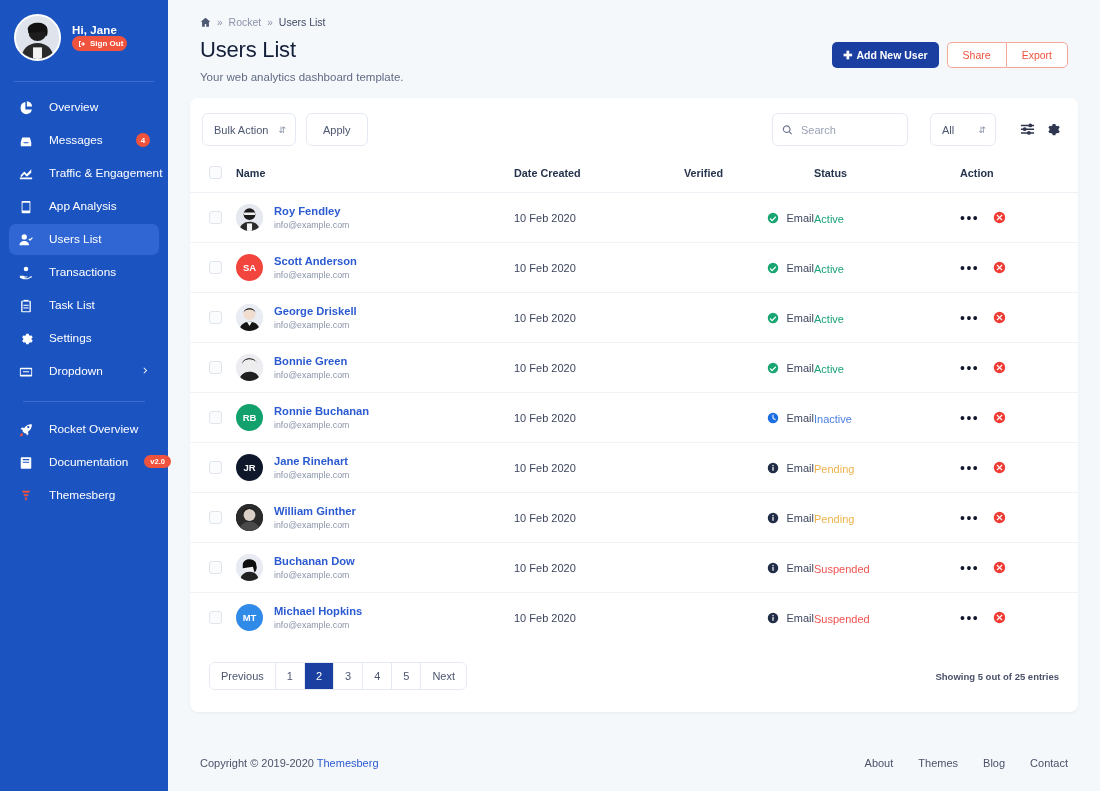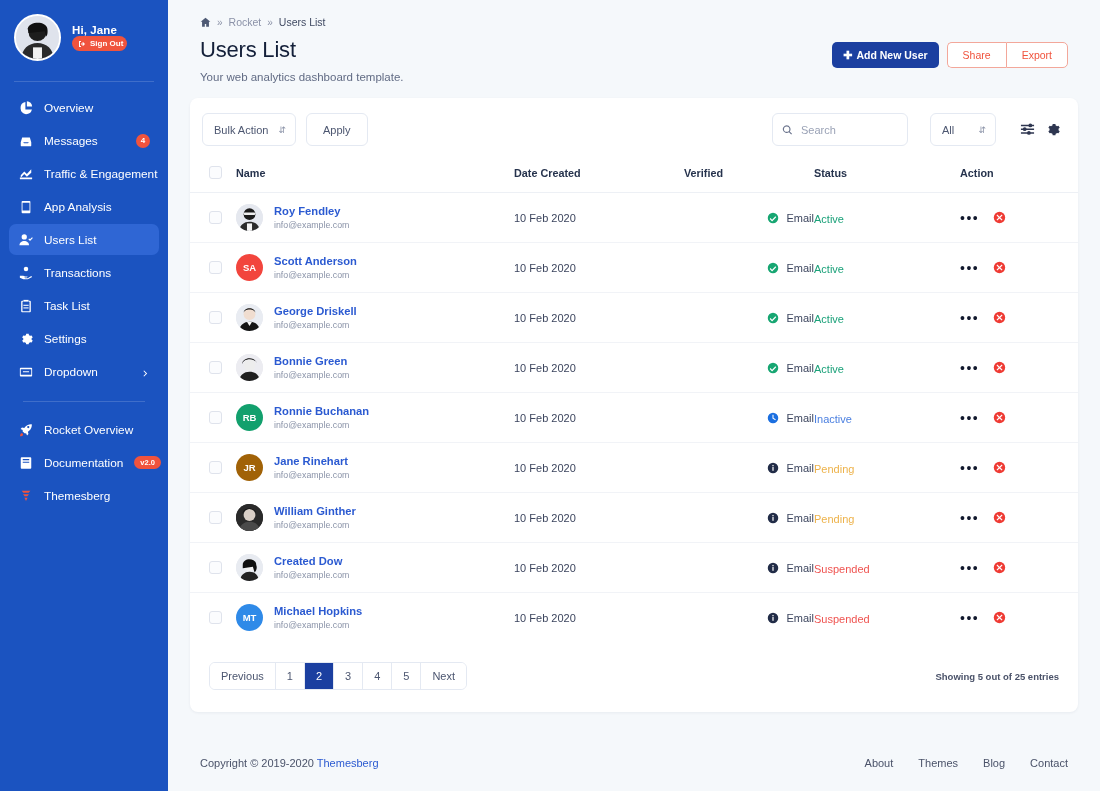--- a/index.html
+++ b/index.html
@@ -34,21 +34,21 @@
     font-size: 8px; font-weight: bold;
     border-radius: 20px; padding: 3px 4px 3px 6px;
     width: fit-content; border: none; cursor: pointer;
   }
   .signout svg { width: 8px; height: 8px; fill: #fff; }
 
   .divider { height: 1px; background: rgba(255,255,255,.16); margin: 6px 14px 10px 14px; }
 
   .nav { display: flex; flex-direction: column; padding: 0 9px; }
   .nav-item {
-    display: flex; align-items: center; gap: 11px;
+    display: flex; align-items: flex-start; gap: 16px;
     padding: 8px 9px; border-radius: 7px;
     font-size: 11.8px; color: #ffffff; cursor: pointer;
     text-decoration: none; position: relative;
     margin-bottom: 2px;
   }
   .nav-item.active { background: #2f66d4; }
   .nav-ico { width: 15px; height: 15px; display: inline-flex; align-items: center; justify-content: center; flex: none; }
   .nav-ico svg { width: 14px; height: 14px; fill: #ffffff; }
   .nav-label { flex: 1; white-space: nowrap; }
   .badge-num {
@@ -635,21 +635,21 @@
                     </span>
                   </span>
                 </td>
               </tr>
               <tr>
                 <td class="c-check" style="padding-left:19px">
                   <span class="chk"></span>
                 </td>
                 <td class="c-name">
                   <div class="user-cell">
-                    <span class="u-av" style="background:#a16207;">
+                    <span class="u-av" style="background:#0f172a;">
                       <span>JR</span>
                     </span>
                     <span class="u-txt">
                       <a class="u-name" href="#">Jane Rinehart</a>
                       <span class="u-mail">info@example.com</span>
                     </span>
                   </div>
                 </td>
                 <td class="c-date td-date">10 Feb 2020</td>
                 <td class="c-ver">
@@ -731,21 +731,21 @@
                   <div class="user-cell">
                     <span class="u-av" style="background:#e8eaf0;">
                       <svg viewBox="0 0 32 32">
                         <rect width="32" height="32" fill="#e8ebf1"></rect>
                         <circle cx="16" cy="13" r="7" fill="#f2f2f2"></circle>
                         <path d="M8 13c0-9 16-9 16 0 2 5-2 9-2 9l-2-7-12 2z" fill="#0f0f0f"></path>
                         <path d="M5 32c0-7 5-11 11-11s11 4 11 11z" fill="#222"></path>
                       </svg>
                     </span>
                     <span class="u-txt">
-                      <a class="u-name" href="#">Created Dow</a>
+                      <a class="u-name" href="#">Buchanan Dow</a>
                       <span class="u-mail">info@example.com</span>
                     </span>
                   </div>
                 </td>
                 <td class="c-date td-date">10 Feb 2020</td>
                 <td class="c-ver">
                   <span class="ver-cell">
                     <span class="ver-ico">
                       <svg viewBox="0 0 16 16">
                         <circle cx="8" cy="8" r="7" fill="#212c47"></circle>

